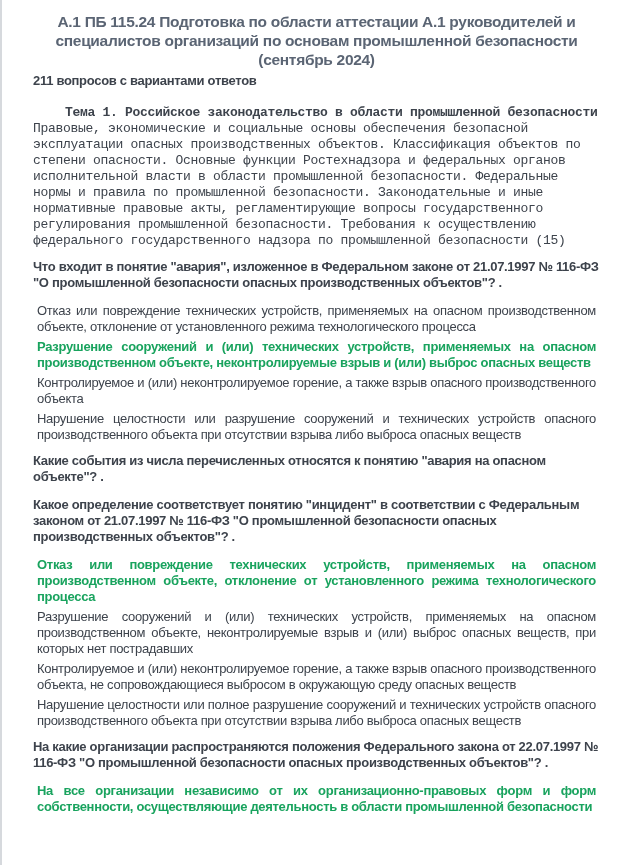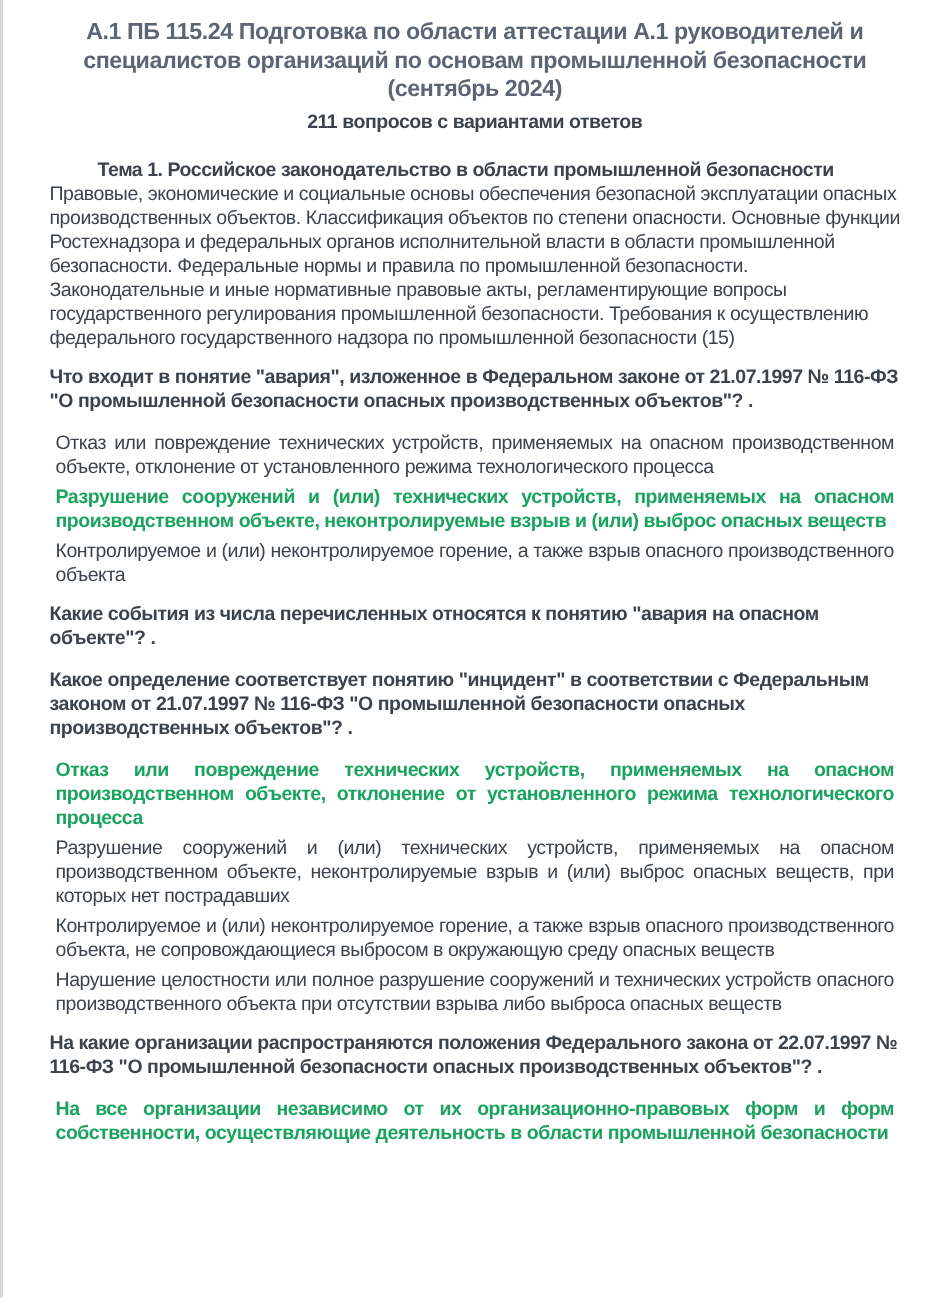--- a/index.html
+++ b/index.html
@@ -30,33 +30,34 @@
     font-weight: bold;
     font-size: 15.5px;
     line-height: 19px;
     text-align: center;
     margin: 4px auto 4px auto;
     max-width: 575px;
   }
   .page-subtitle {
     font-weight: bold;
     font-size: 13px;
-    text-align: center;
+    text-align: left;
     margin: 0 0 16px 0;
   }
   .topic {
     margin: 0 0 10px 0;
   }
   .topic-heading {
     font-weight: bold;
     display: inline;
   }
   .topic p {
     margin: 0;
     text-indent: 32px;
+    font-family: Liberation Mono, monospace;
   }
   .topic .desc-flow {
     text-indent: 0;
     display: inline;
   }
   .question {
     font-weight: bold;
     margin: 10px 0 12px 0;
     white-space: normal;
   }
@@ -85,20 +86,21 @@
     <p><span class="topic-heading">Тема 1. Российское законодательство в области промышленной безопасности</span>
       <span class="desc-flow">Правовые, экономические и социальные основы обеспечения безопасной эксплуатации опасных производственных объектов. Классификация объектов по степени опасности. Основные функции Ростехнадзора и федеральных органов исполнительной власти в области промышленной безопасности. Федеральные нормы и правила по промышленной безопасности. Законодательные и иные нормативные правовые акты, регламентирующие вопросы государственного регулирования промышленной безопасности. Требования к осуществлению федерального государственного надзора по промышленной безопасности (15)</span></p>
   </div>
 
   <div id="questions">
       <div class="question">Что входит в понятие "авария", изложенное в Федеральном законе от 21.07.1997 № 116-ФЗ "О промышленной безопасности опасных производственных объектов"? .</div>
       <div class="answers">
         <div class="answer">Отказ или повреждение технических устройств, применяемых на опасном производственном объекте, отклонение от установленного режима технологического процесса</div>
         <div class="answer correct">Разрушение сооружений и (или) технических устройств, применяемых на опасном производственном объекте, неконтролируемые взрыв и (или) выброс опасных веществ</div>
         <div class="answer">Контролируемое и (или) неконтролируемое горение, а также взрыв опасного производственного объекта</div>
+        <div class="answer">Нарушение целостности или разрушение сооружений и технических устройств опасного производственного объекта при отсутствии взрыва либо выброса опасных веществ</div>
       </div>
       <div class="question">Какие события из числа перечисленных относятся к понятию "авария на опасном объекте"? .</div>
       <div class="question">Какое определение соответствует понятию "инцидент" в соответствии с Федеральным законом от 21.07.1997 № 116-ФЗ "О промышленной безопасности опасных производственных объектов"? .</div>
       <div class="answers">
         <div class="answer correct">Отказ или повреждение технических устройств, применяемых на опасном производственном объекте, отклонение от установленного режима технологического процесса</div>
         <div class="answer">Разрушение сооружений и (или) технических устройств, применяемых на опасном производственном объекте, неконтролируемые взрыв и (или) выброс опасных веществ, при которых нет пострадавших</div>
         <div class="answer">Контролируемое и (или) неконтролируемое горение, а также взрыв опасного производственного объекта, не сопровождающиеся выбросом в окружающую среду опасных веществ</div>
         <div class="answer">Нарушение целостности или полное разрушение сооружений и технических устройств опасного производственного объекта при отсутствии взрыва либо выброса опасных веществ</div>
       </div>
       <div class="question">На какие организации распространяются положения Федерального закона от 22.07.1997 № 116-ФЗ "О промышленной безопасности опасных производственных объектов"? .</div>

